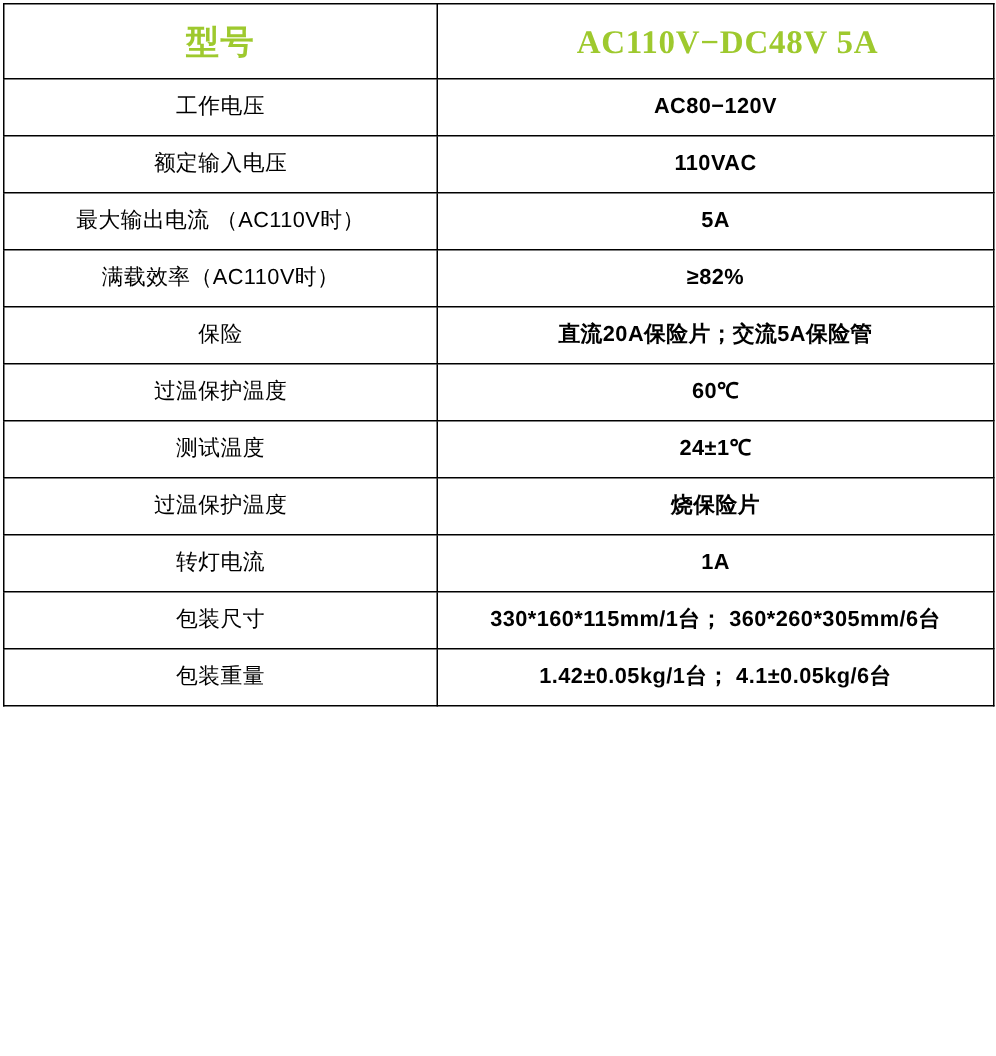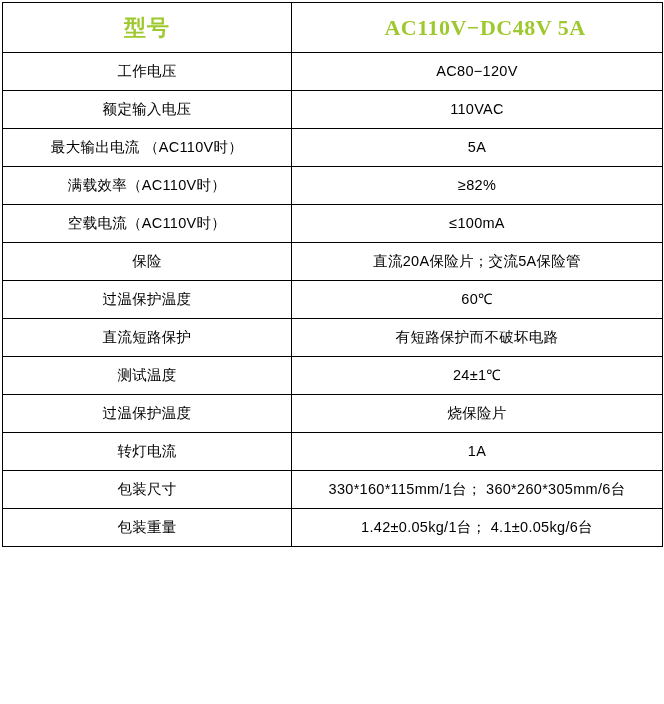--- a/index.html
+++ b/index.html
@@ -34,20 +34,21 @@
     font-size: 22px;
     font-weight: bold;
     color: #9ec92e;
     font-family: "Liberation Serif", serif;
   }
   #spec-table td.label-cell {
     width: 288px;
   }
   #spec-table td.value-cell {
     width: 370px;
+    font-weight: bold;
   }
   .hdr-model {
     font-family: "Liberation Serif", serif;
     letter-spacing: 1px;
   }
   .hdr-value {
     font-family: "Liberation Serif", serif;
     letter-spacing: 0.5px;
     margin-left: 16px;
   }
@@ -76,34 +77,26 @@
     </tr>
     <tr>
       <td class="label-cell">最大输出电流 （AC110V时）</td>
       <td class="value-cell">5A</td>
     </tr>
     <tr>
       <td class="label-cell">满载效率（AC110V时）</td>
       <td class="value-cell">≥82%</td>
     </tr>
     <tr>
-      <td class="label-cell">空载电流（AC110V时）</td>
-      <td class="value-cell">≤100mA</td>
-    </tr>
-    <tr>
       <td class="label-cell">保险</td>
       <td class="value-cell">直流20A保险片；交流5A保险管</td>
     </tr>
     <tr>
       <td class="label-cell">过温保护温度</td>
       <td class="value-cell">60℃</td>
-    </tr>
-    <tr>
-      <td class="label-cell">直流短路保护</td>
-      <td class="value-cell">有短路保护而不破坏电路</td>
     </tr>
     <tr>
       <td class="label-cell">测试温度</td>
       <td class="value-cell">24±1℃</td>
     </tr>
     <tr>
       <td class="label-cell">过温保护温度</td>
       <td class="value-cell">烧保险片</td>
     </tr>
     <tr>

